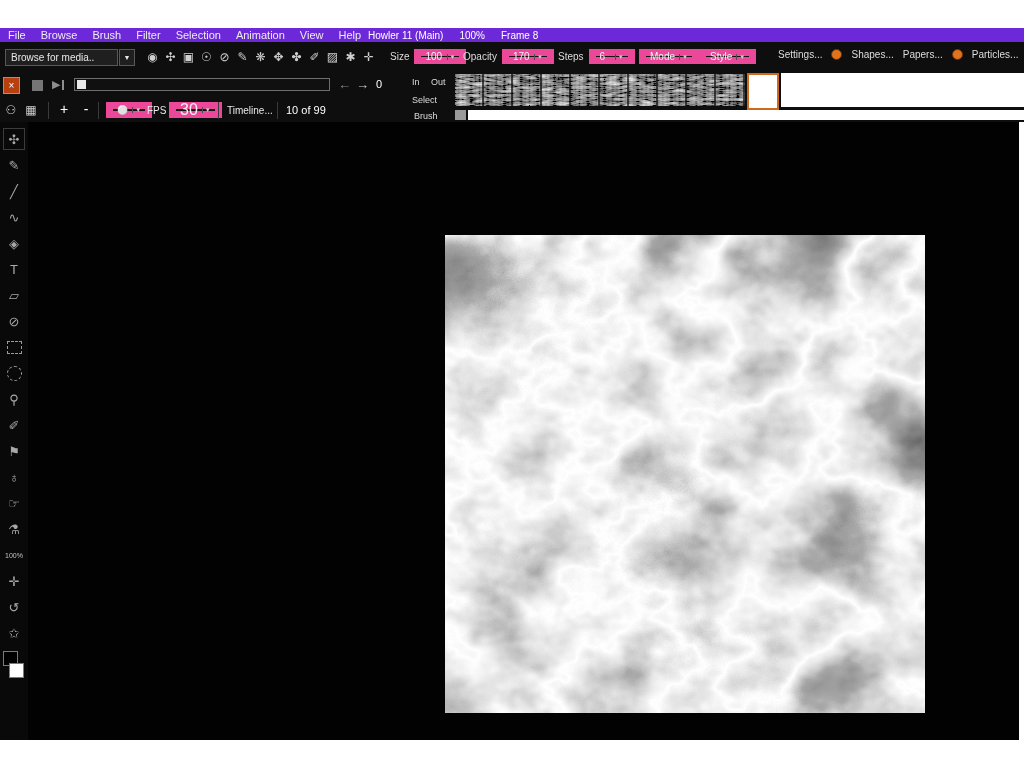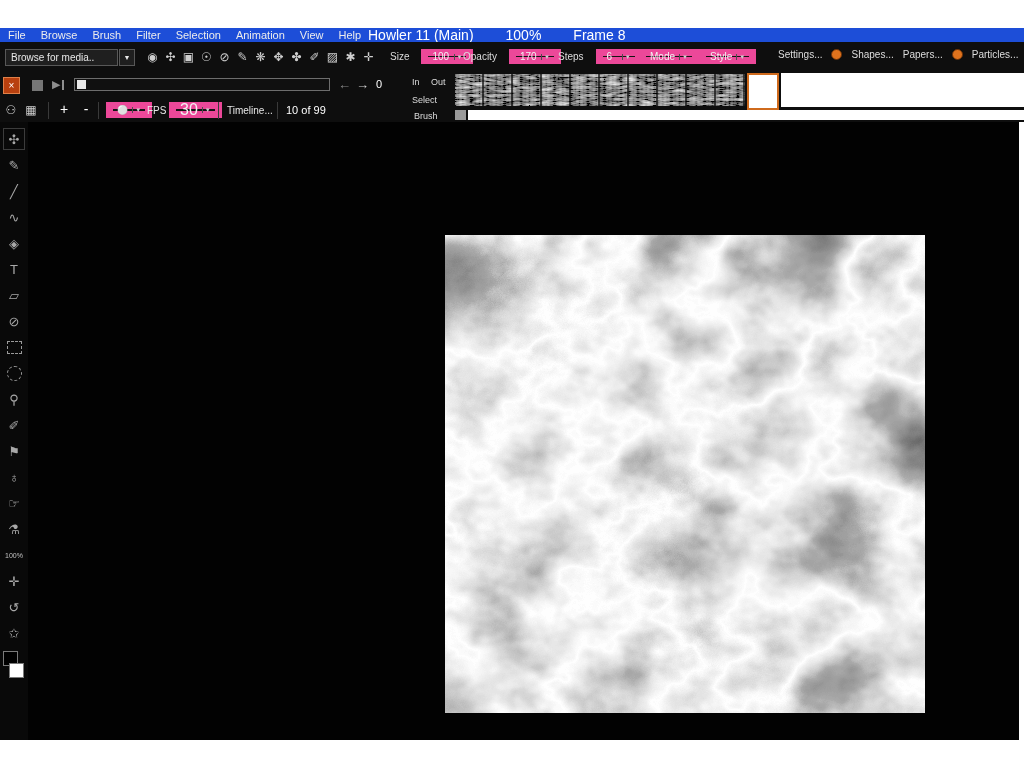--- a/index.html
+++ b/index.html
@@ -1,34 +1,34 @@
 <!DOCTYPE html>
 <html><head>
 <meta charset="utf-8">
 <style>
   html,body{margin:0;padding:0}
   body{width:1024px;height:768px;background:#ffffff;position:relative;overflow:hidden;
        font-family:"Liberation Sans",sans-serif;color:#ddd;}
   
-  #menubar{position:absolute;left:0;top:28px;width:1024px;height:14px;background:#1d4ed8;
+  #menubar{position:absolute;left:0;top:28px;width:1024px;height:14px;background:#6d28d9;
            display:flex;align-items:center;font-size:11px;color:#ececec}
   #menubar .mi{margin-left:15px;cursor:default;white-space:nowrap}
   #menubar .mi:first-child{margin-left:8px}
-  #titlegrp{position:absolute;left:368px;top:28px;height:14px;display:flex;gap:32px;
-            align-items:center;font-size:14px;color:#fff;white-space:nowrap}
+  #titlegrp{position:absolute;left:368px;top:28px;height:14px;display:flex;gap:16px;
+            align-items:center;font-size:10px;color:#fff;white-space:nowrap}
   
   #toolbar1{position:absolute;left:0;top:42px;width:1024px;height:30px;background:#0e0e0e}
   .btn{background:#1f1f1f;border:1px solid #585858;color:#e8e8e8;font-size:10px;
        display:inline-flex;align-items:center;box-sizing:border-box}
   #browse{position:absolute;left:5px;top:7px;width:113px;height:17px;padding:0 5px}
   #browse-arrow{position:absolute;left:119px;top:7px;width:16px;height:17px;justify-content:center;font-size:7px}
   #tb-icons{position:absolute;left:144px;top:5px;display:flex;gap:1px}
   .tbi{width:17px;height:20px;display:flex;align-items:center;justify-content:center;
        font-size:12px;color:#cfcfcf}
-  .grp{position:absolute;top:7px;display:flex;align-items:center;gap:12px;font-size:10px;color:#ddd;white-space:nowrap}
+  .grp{position:absolute;top:7px;display:flex;align-items:center;gap:5px;font-size:10px;color:#ddd;white-space:nowrap}
   .combo{display:flex;align-items:center;background:#141414;border:7px solid #ec4899;
          height:15px;padding:0 2px 0 4px;color:#f2f2f2;box-sizing:border-box}
   .combo .car{margin-left:4px;border-left:1px solid #4f4f4f;padding:0 2px;font-size:6px;color:#ccc}
   .odot{width:9px;height:9px;border-radius:50%;background:#e0731d;border:1px solid #6b3208}
   
   #row2{position:absolute;left:0;top:72px;width:400px;height:27px;background:#0e0e0e}
   #row3{position:absolute;left:0;top:99px;width:400px;height:23px;background:#0e0e0e}
   #rightpanel{position:absolute;left:400px;top:72px;width:624px;height:50px;background:#0e0e0e}
   #close-btn{position:absolute;left:3px;top:5px;width:15px;height:15px;background:#b8400f;
              border:1px solid #e08048;color:#fff;font-size:10px;display:flex;align-items:center;justify-content:center}

